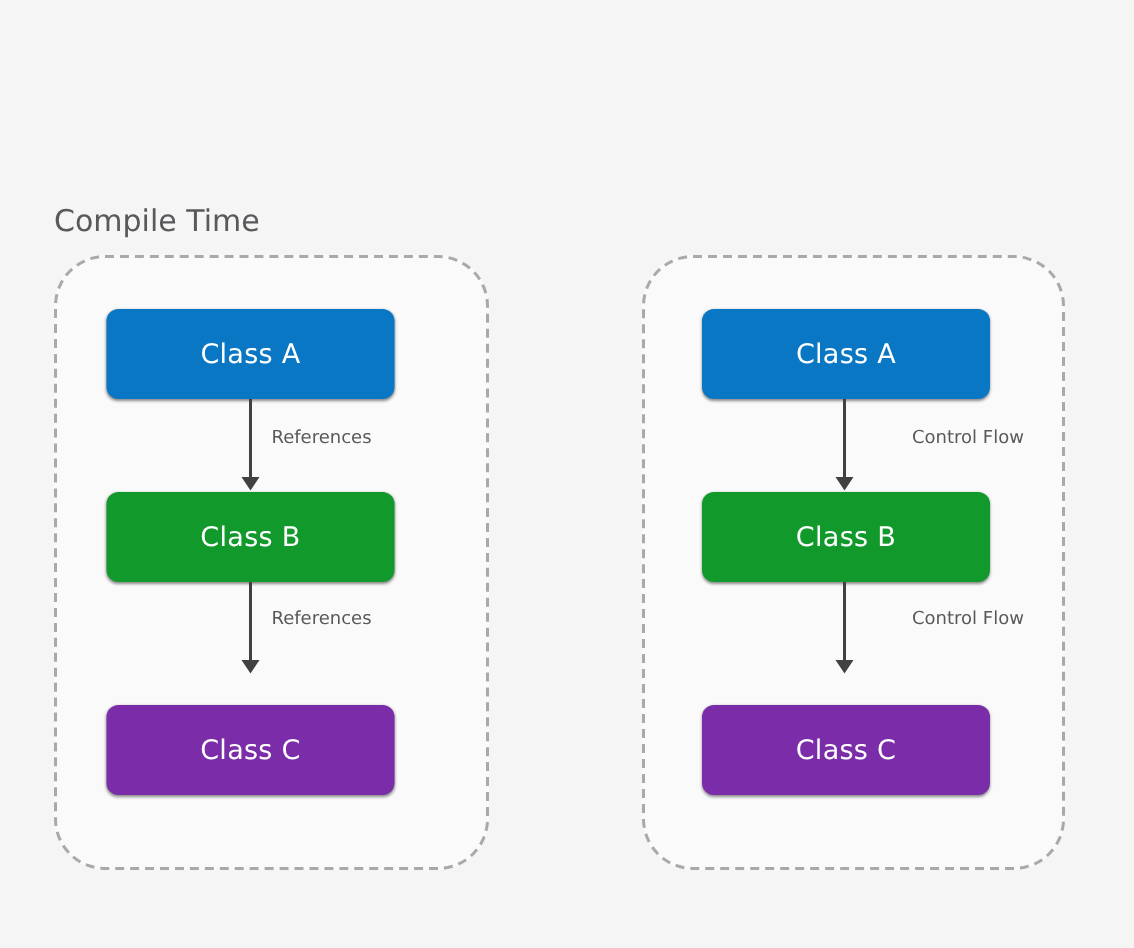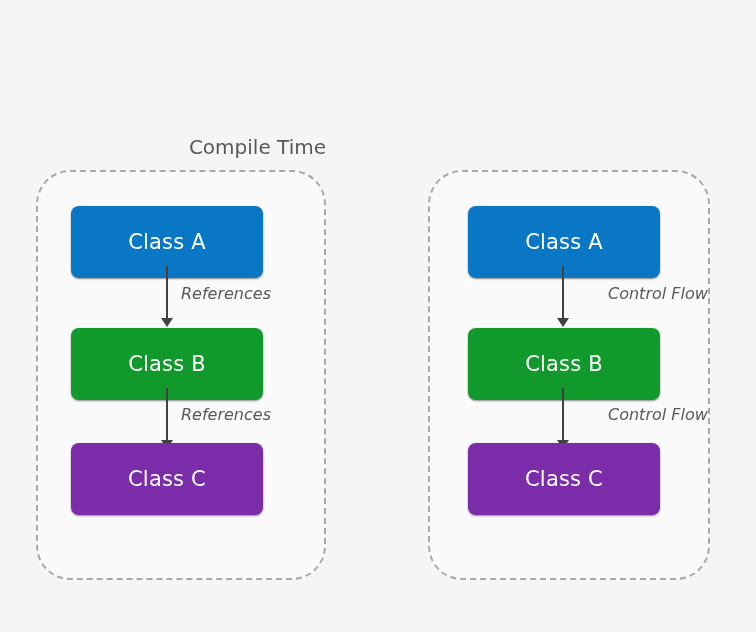--- a/index.html
+++ b/index.html
@@ -30,59 +30,59 @@
     color: #58595b;
     white-space: nowrap;
     font-family: "DejaVu Sans", "Liberation Sans", sans-serif;
   }
 
   .column-title {
     position: absolute;
     font-size: 20px;
     font-weight: 400;
     color: #58595b;
-    text-align: right;
+    text-align: left;
     white-space: nowrap;
     font-family: "DejaVu Sans", "Liberation Sans", sans-serif;
   }
   .column-title.left  { left: 36px;  top: 135px; width: 290px; }
   .column-title.right { left: 428px; top: 135px; width: 282px; }
 
   .group-box {
     position: absolute;
     border: 2px dashed #a7a9ac;
     border-radius: 34px;
     background: #fafafa;
     box-sizing: border-box;
   }
   .group-box.left  { left: 36px;  top: 170px; width: 290px; height: 410px; }
   .group-box.right { left: 428px; top: 170px; width: 282px; height: 410px; }
 
   .node {
     position: absolute;
-    height: 72px;
+    height: 60px;
     border-radius: 8px;
     display: flex;
     align-items: center;
     justify-content: center;
     color: #ffffff;
-    font-size: 21px;
+    font-size: 18px;
     font-weight: 400;
     letter-spacing: 0.2px;
     box-shadow: 0 1px 2px rgba(0,0,0,0.45);
     font-family: "DejaVu Sans", "Liberation Sans", sans-serif;
     box-sizing: border-box;
   }
 
   .col-left  .node { left: 71px;  width: 192px; }
   .col-right .node { left: 468px; width: 192px; }
 
   .node.row0 { top: 206px; }
   .node.row1 { top: 328px; }
-  .node.row2 { top: 443px; text-align: right; }
+  .node.row2 { top: 470px; text-align: right; }
 
   .edge {
     position: absolute;
     width: 2px;
     background: #414042;
   }
   .col-left  .edge { left: 166px; }
   .col-right .edge { left: 562px; }
   .edge.e0 { top: 266px; height: 54px; }
   .edge.e1 { top: 388px; height: 54px; }
@@ -95,25 +95,24 @@
     border-right: 6px solid transparent;
     border-top: 9px solid #414042;
   }
   .col-left  .arrowhead { left: 161px; }
   .col-right .arrowhead { left: 557px; }
   .arrowhead.a0 { top: 318px; }
   .arrowhead.a1 { top: 440px; }
 
   .edge-label {
     position: absolute;
-    font-size: 16px;
+    font-size: 12px;
     color: #58595b;
     white-space: nowrap;
     font-family: "DejaVu Sans", "Liberation Sans", sans-serif;
-    font-style: italic;
   }
   .col-left  .edge-label { left: 181px; }
   .col-right .edge-label { left: 608px; }
   .edge-label.l0 { top: 284px; }
   .edge-label.l1 { top: 405px; }
 </style>
 </head>
 <body>
 
 <div id="diagram">

